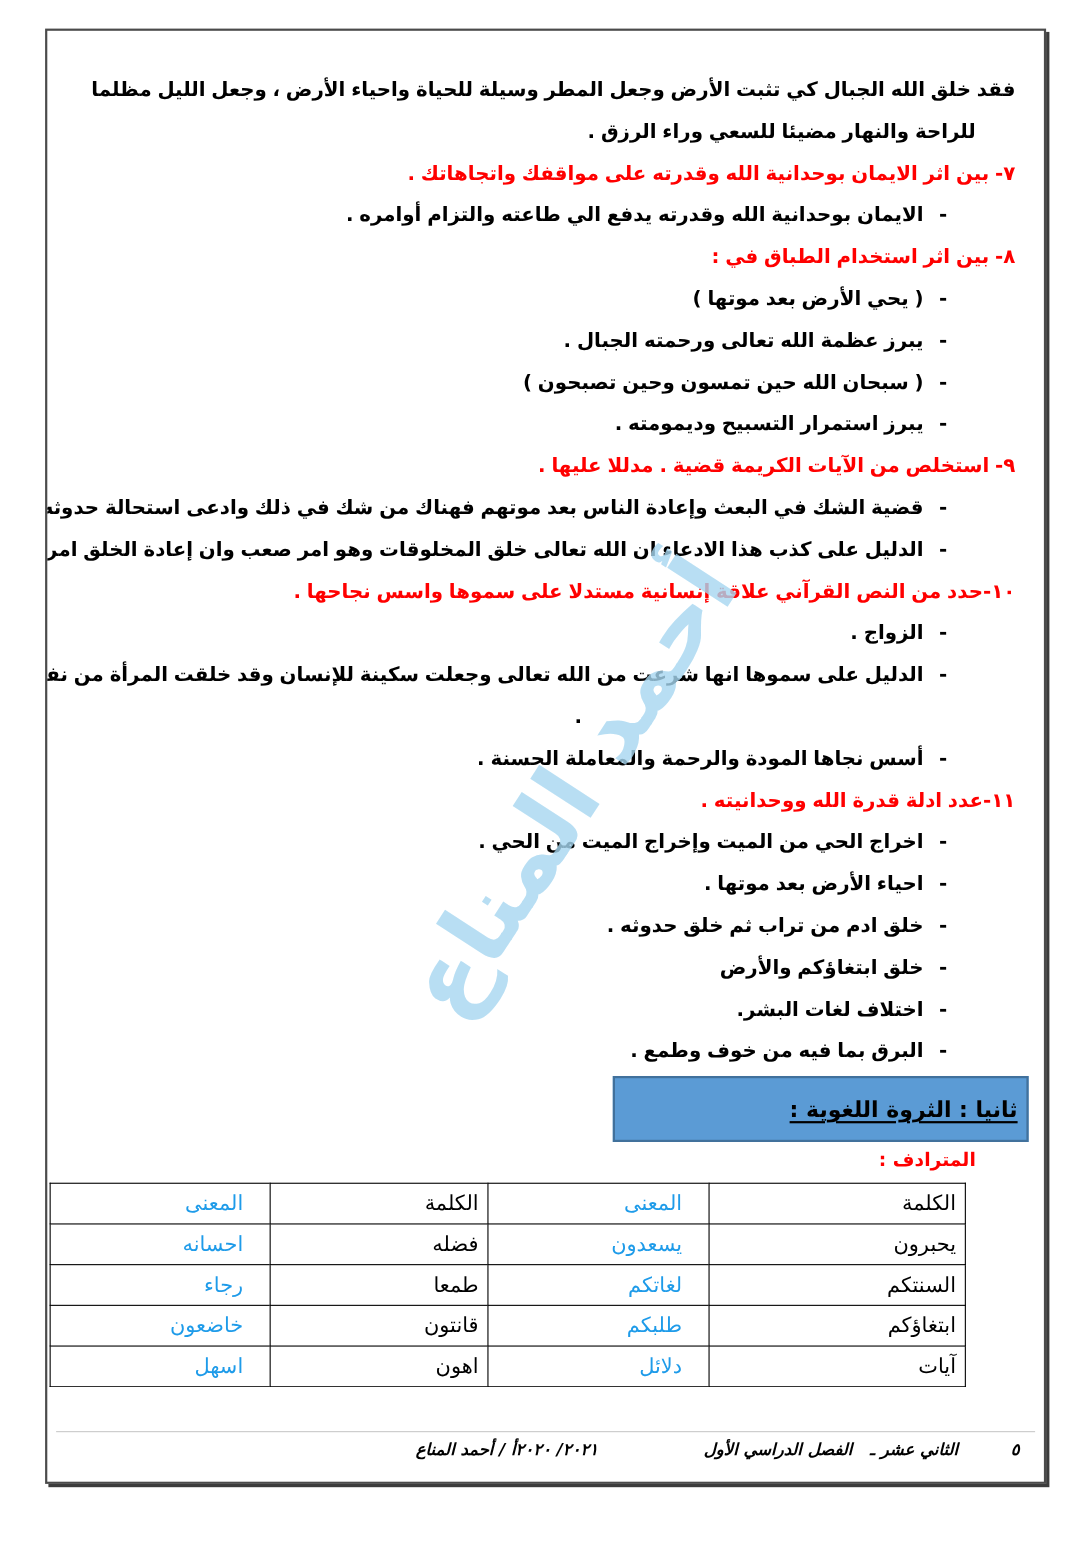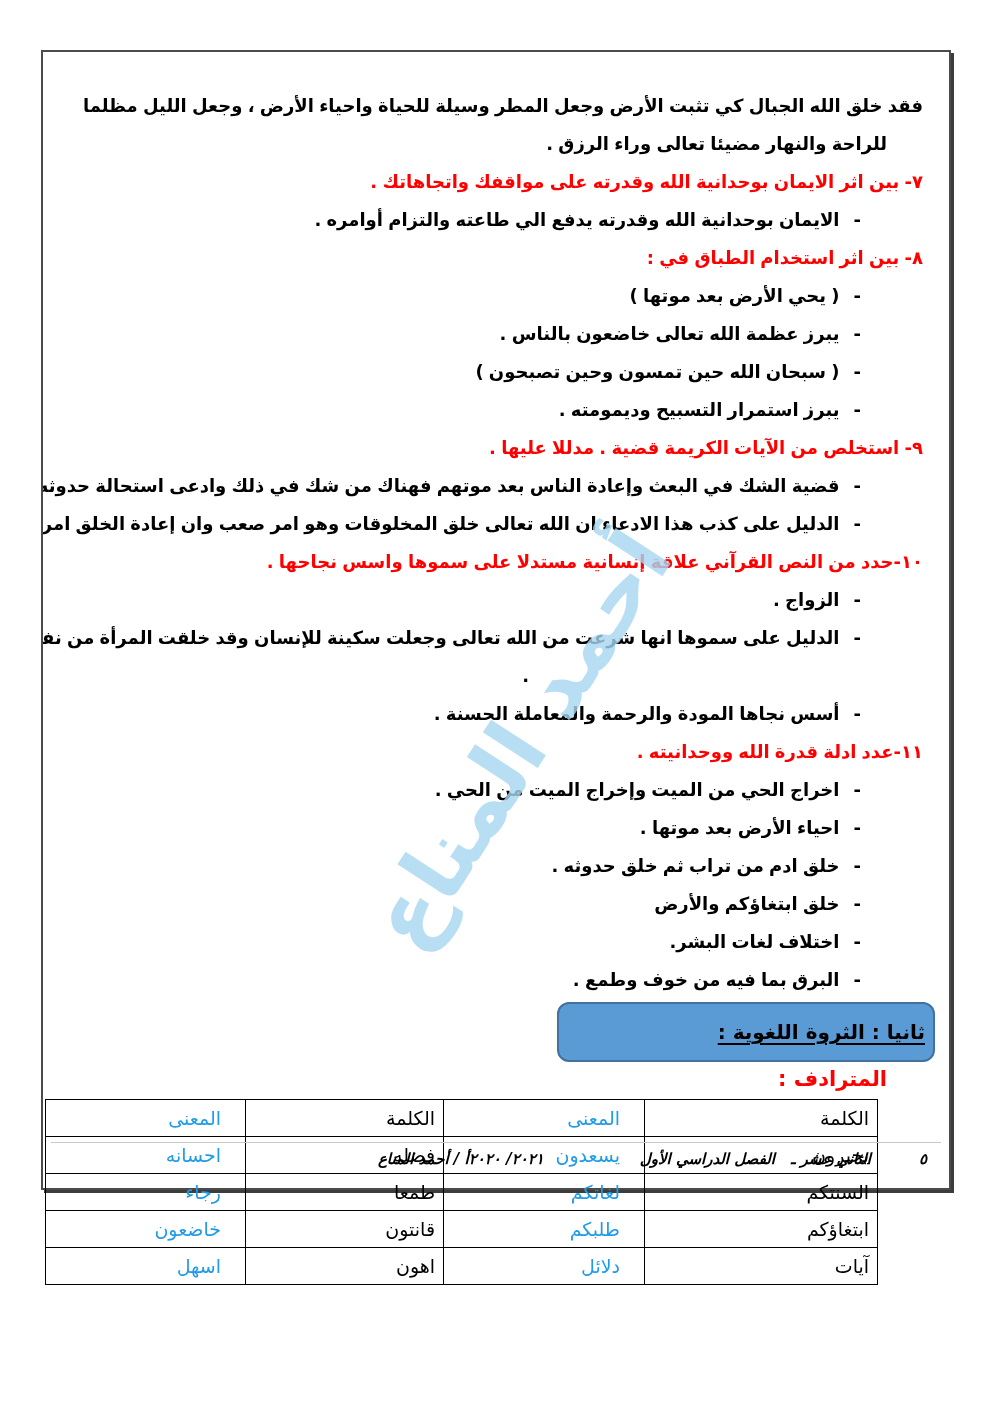--- a/index.html
+++ b/index.html
@@ -5,47 +5,47 @@
   :root{
     --red:#ff0000; --blue-text:#1e9be9; --box-fill:#5b9bd5; --box-border:#41719c; --wm:#a7d7f1;
   }
   *{margin:0;padding:0;box-sizing:border-box;}
   html,body{background:#ffffff;}
   body{
     width:992px;height:1403px;position:relative;overflow:hidden;
     font-family:"DejaVu Sans", sans-serif;
   }
   .page{
-    position:absolute;top:50px;left:41px;width:910px;height:1140px;
+    position:absolute;top:26px;left:41px;width:910px;height:1323px;
     background:#fff;border:2px solid #4b4b4b;box-shadow:3px 3px 0 0 #3c3c3c;
     direction:rtl;
   }
   .content{padding:34px 26px 0 18px;overflow:hidden;}
   .line{
     height:38px;display:flex;align-items:center;
     font-size:18px;font-weight:bold;color:#000;white-space:nowrap;
     word-spacing:-1px;
   }
   .line.indent{padding-right:36px;}
   .line.heading{color:var(--red);}
   .line.bullet{padding-right:62px;}
   .bullet .dash{margin-left:14px;}
   .line.cont{padding-right:394px;}
   .section-box{
     margin:4px -12px 0 auto;width:378px;height:60px;
-    background:var(--box-fill);border:2px solid var(--box-border);border-radius:12px;
+    background:var(--box-fill);border:2px solid var(--box-border);border-radius:0;
     display:flex;align-items:center;padding-right:8px;
   }
   .section-box .section-label{
     font-size:20px;font-weight:bold;color:#000;
     text-decoration:underline;text-underline-offset:4px;white-space:nowrap;
   }
   .syn-label{
     margin:4px 36px 0 0;height:26px;display:flex;align-items:center;
-    font-size:21px;font-weight:bold;color:var(--red);
+    font-size:17px;font-weight:bold;color:var(--red);
   }
   table.wordtable{
     border-collapse:collapse;width:832px;margin:7px 45px 0 0;
     table-layout:fixed;
   }
   .wordtable th,.wordtable td{
     border:1.5px solid #000;height:37px;
     font-size:19px;font-weight:normal;color:#000;
     text-align:right;padding:0 8px 0 4px;white-space:nowrap;
   }
@@ -70,41 +70,41 @@
 </head>
 <body>
 
 <div class="page">
   <div class="content">
 
     <div class="line para">
         <span>فقد خلق الله الجبال كي تثبت الأرض وجعل المطر وسيلة للحياة واحياء الأرض ، وجعل الليل مظلما</span>
       </div>
     <div class="line para indent">
-        <span>للراحة والنهار مضيئا تعالى وراء الرزق .</span>
+        <span>للراحة والنهار مضيئا للسعي وراء الرزق .</span>
       </div>
 
     <div class="line heading">
         <span>٧- بين اثر الايمان بوحدانية الله وقدرته على مواقفك واتجاهاتك .</span>
       </div>
     <div class="line bullet">
         <span class="dash">-</span>
         <span>الايمان بوحدانية الله وقدرته يدفع الي طاعته والتزام أوامره .</span>
       </div>
 
     <div class="line heading">
         <span>٨- بين اثر استخدام الطباق في :</span>
       </div>
     <div class="line bullet">
         <span class="dash">-</span>
         <span>( يحي الأرض بعد موتها )</span>
       </div>
     <div class="line bullet">
         <span class="dash">-</span>
-        <span>يبرز عظمة الله تعالى خاضعون بالناس .</span>
+        <span>يبرز عظمة الله تعالى ورحمته الجبال .</span>
       </div>
     <div class="line bullet">
         <span class="dash">-</span>
         <span>( سبحان الله حين تمسون وحين تصبحون )</span>
       </div>
     <div class="line bullet">
         <span class="dash">-</span>
         <span>يبرز استمرار التسبيح وديمومته .</span>
       </div>
 

